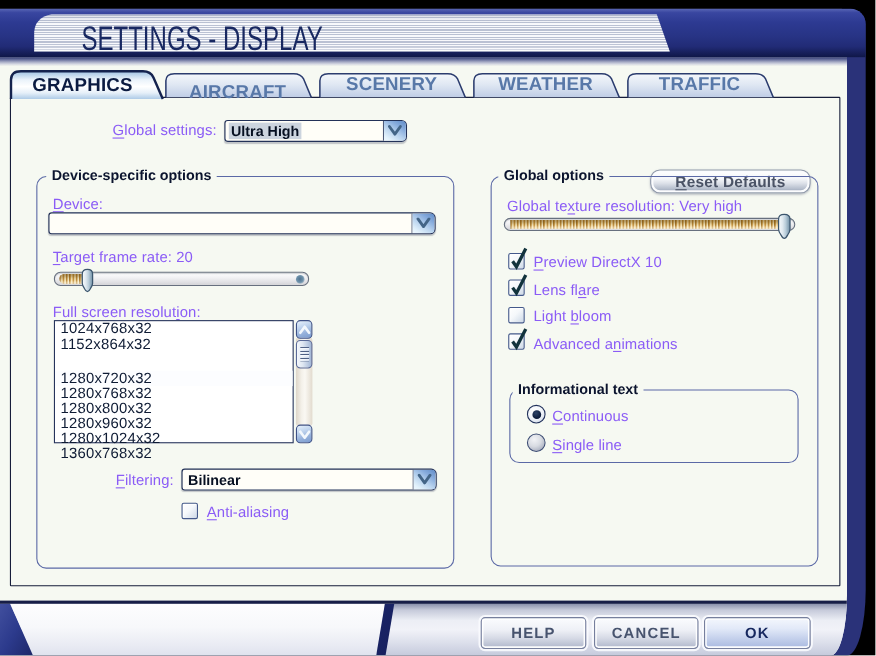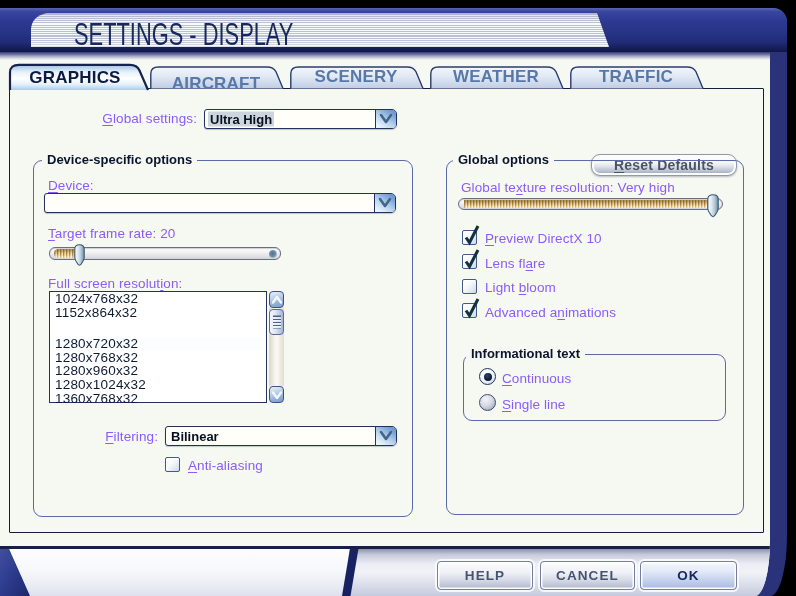--- a/index.html
+++ b/index.html
@@ -280,21 +280,21 @@
     <svg width="144" height="22.5" viewBox="0 0 144 22.5">
       <path d="M0.8,22.5 L0.8,7.5 Q0.8,1 8.5,1 L117,1 Q123.5,1 126,5.8 L133,22.5 Z" fill="url(#tabInactiveGrad)"></path>
       <path d="M0.8,22.5 L0.8,7.5 Q0.8,1 8.5,1 L117,1 Q123.5,1 126,5.8 L133,22.5" fill="none" stroke="#2b3c6e" stroke-width="1.4"></path>
     </svg>
     <span class="tab-label">TRAFFIC</span>
   </div>
 
   <div id="page-frame"></div>
 
   <div class="lbl rt" style="left:59px; top:111px; width:138px;"><span></span><span class="accel">G</span><span>lobal settings:</span></div>
-  <div class="combo" style="left:204px; top:109px; width:193px; height:20px;">
+  <div class="combo" style="left:204px; top:109px; width:166px; height:20px;">
     <span class="combo-value selhl">Ultra High</span>
     <span class="combo-arrow">
       <svg width="15" height="11" viewBox="0 0 15 11">
           <polyline points="2.5,1.5 7.5,8.5 12.5,1.5" fill="none" stroke="#436587" stroke-width="2.6" stroke-linecap="round" stroke-linejoin="round"></polyline>
         </svg>
     </span>
   </div>
 
   <div class="pill-btn" style="left:591px; top:108px; width:146px; height:22px;">
     <span><span></span><span class="accel">R</span><span>eset Defaults</span></span>
@@ -331,20 +331,21 @@
       </svg>
     </div>
   </div>
 
   <div class="lbl" style="left:48px; top:275.5px;"><span>Full screen resolut</span><span class="accel">i</span><span>on:</span></div>
   <div id="listbox">
     <div class="list-row">1024x768x32</div>
     <div class="list-row">1152x864x32</div>
     <div class="list-row sel">1280x720x32</div>
     <div class="list-row">1280x768x32</div>
+    <div class="list-row">1280x800x32</div>
     <div class="list-row">1280x960x32</div>
     <div class="list-row">1280x1024x32</div>
     <div class="list-row">1360x768x32</div>
   </div>
   <div id="vscroll">
     <div class="sb-track"></div>
     <div class="sb-btn" style="top:0;">
       <svg width="11" height="9" viewBox="0 0 11 9">
           <polyline points="1.5,7 5.5,1.5 9.5,7" fill="none" stroke="#f2f7fc" stroke-width="2.4" stroke-linecap="round" stroke-linejoin="round"></polyline>
         </svg>

